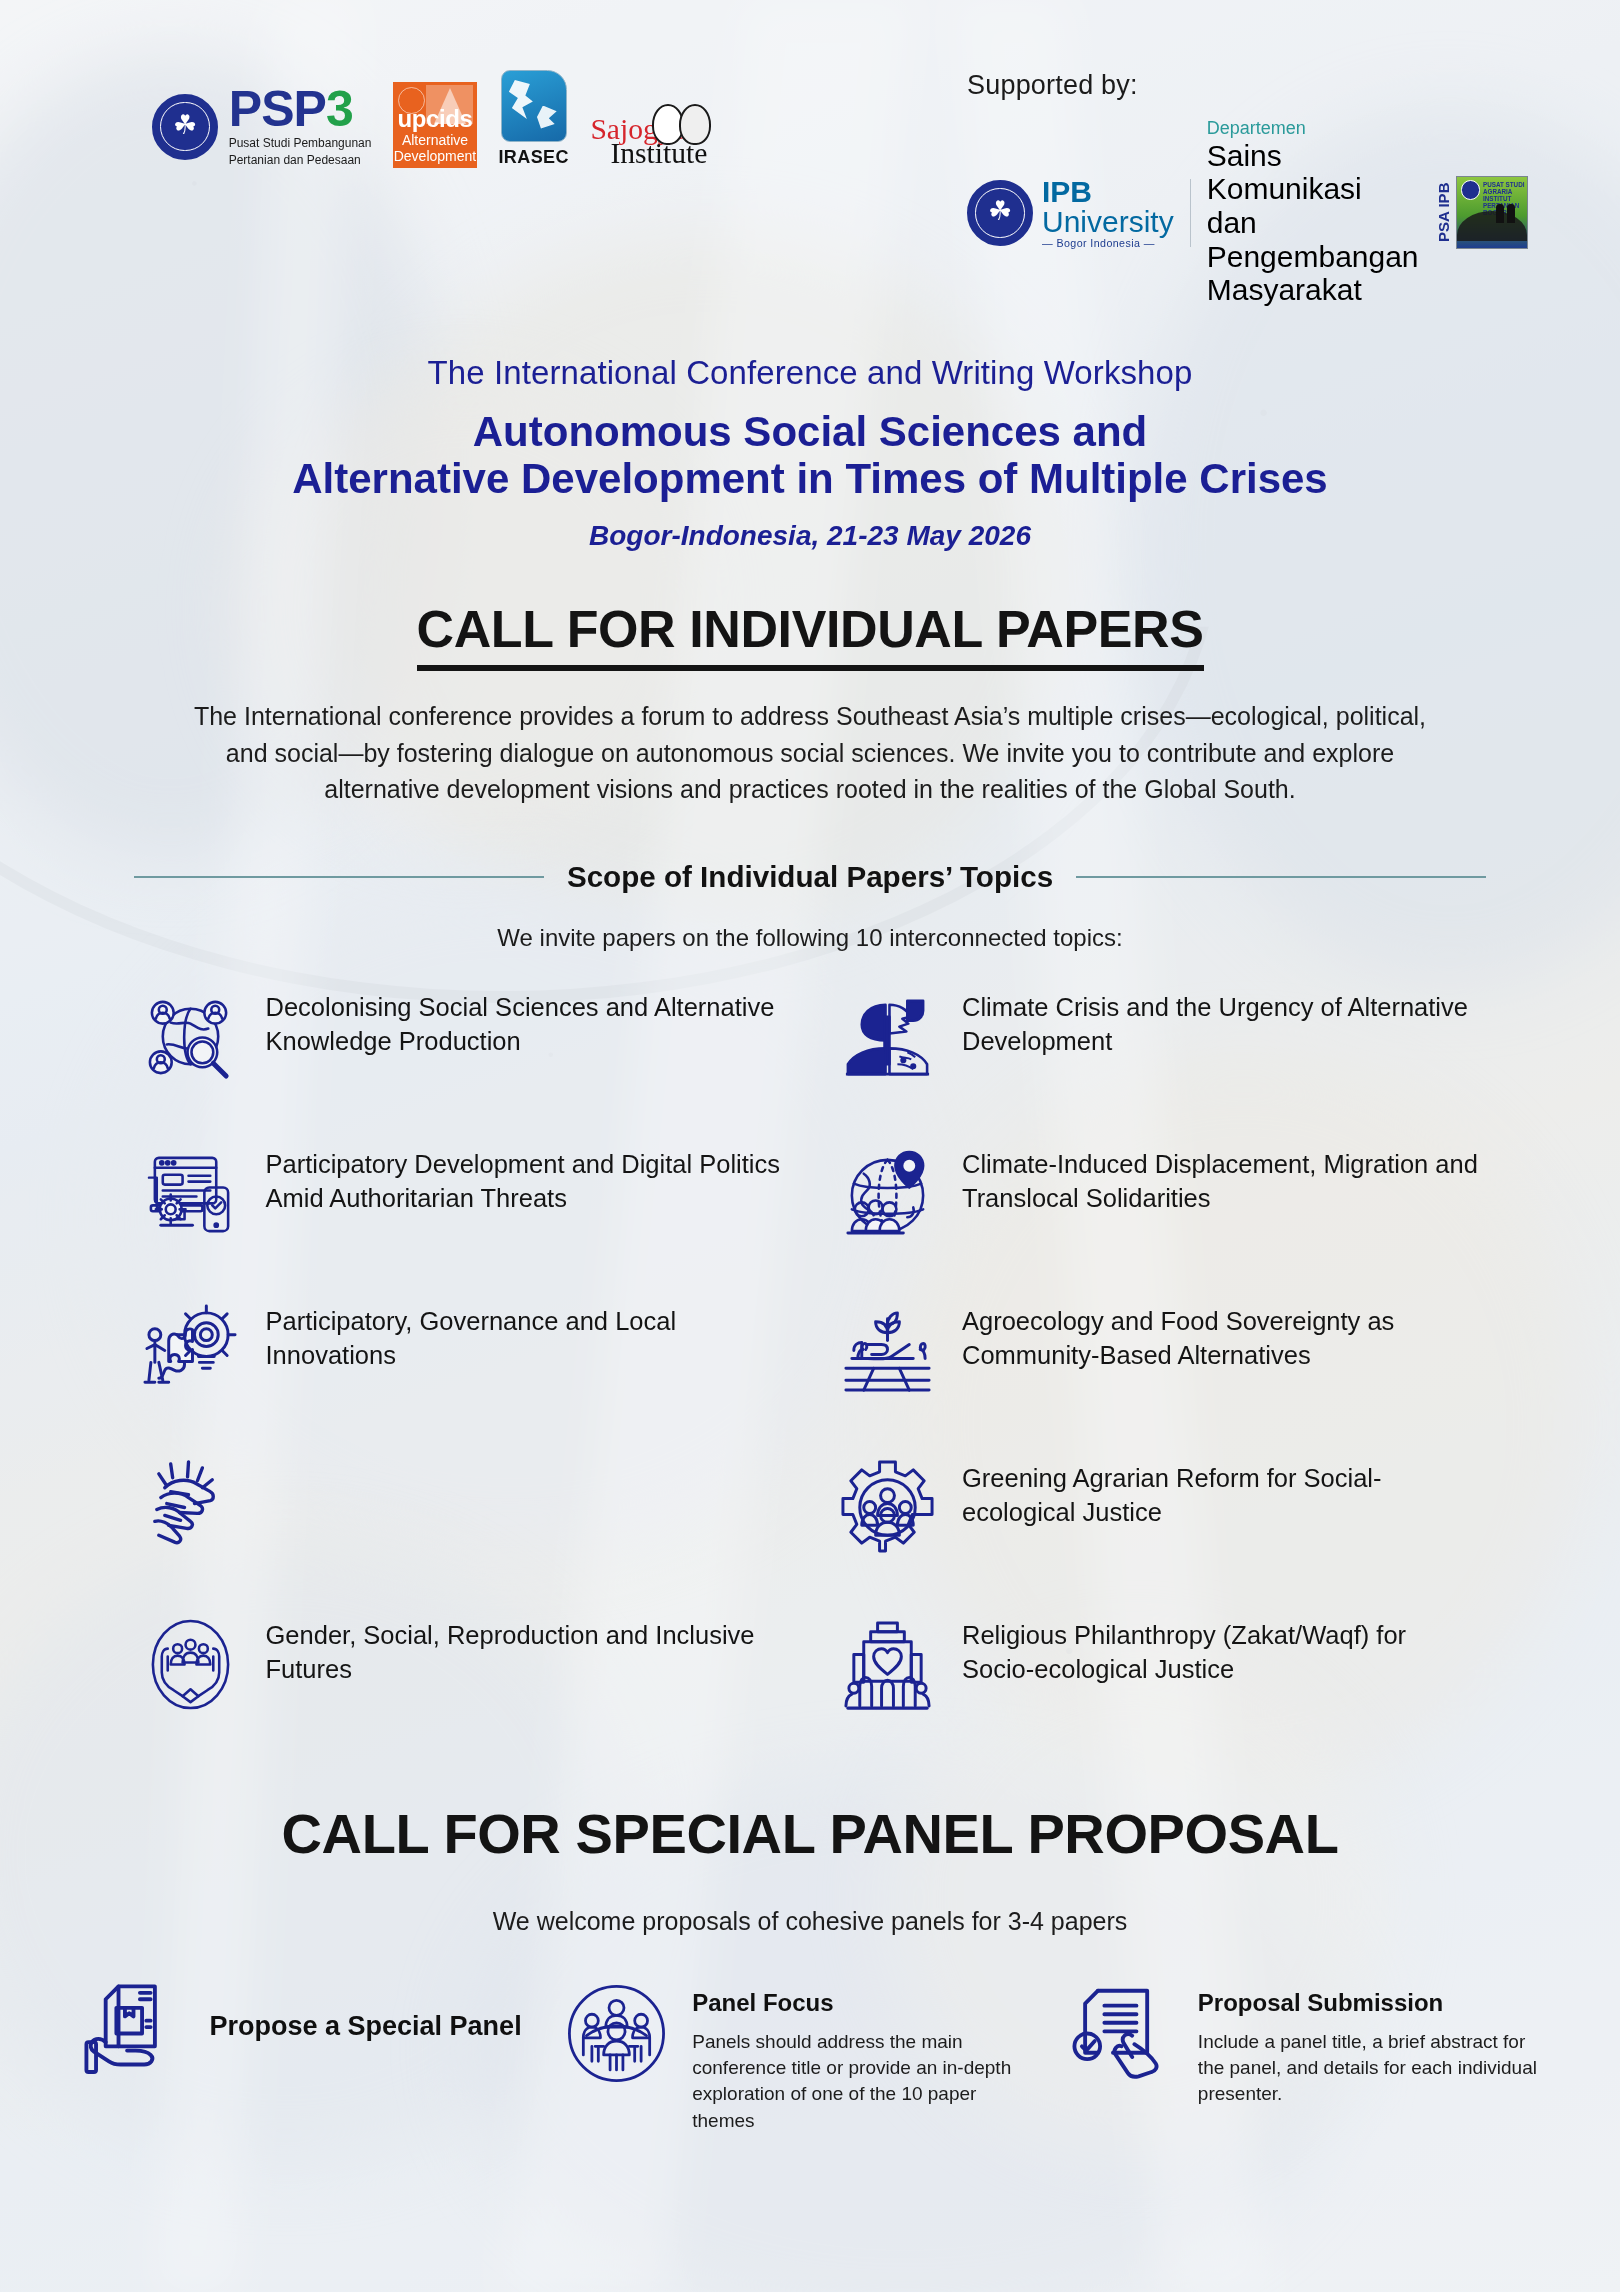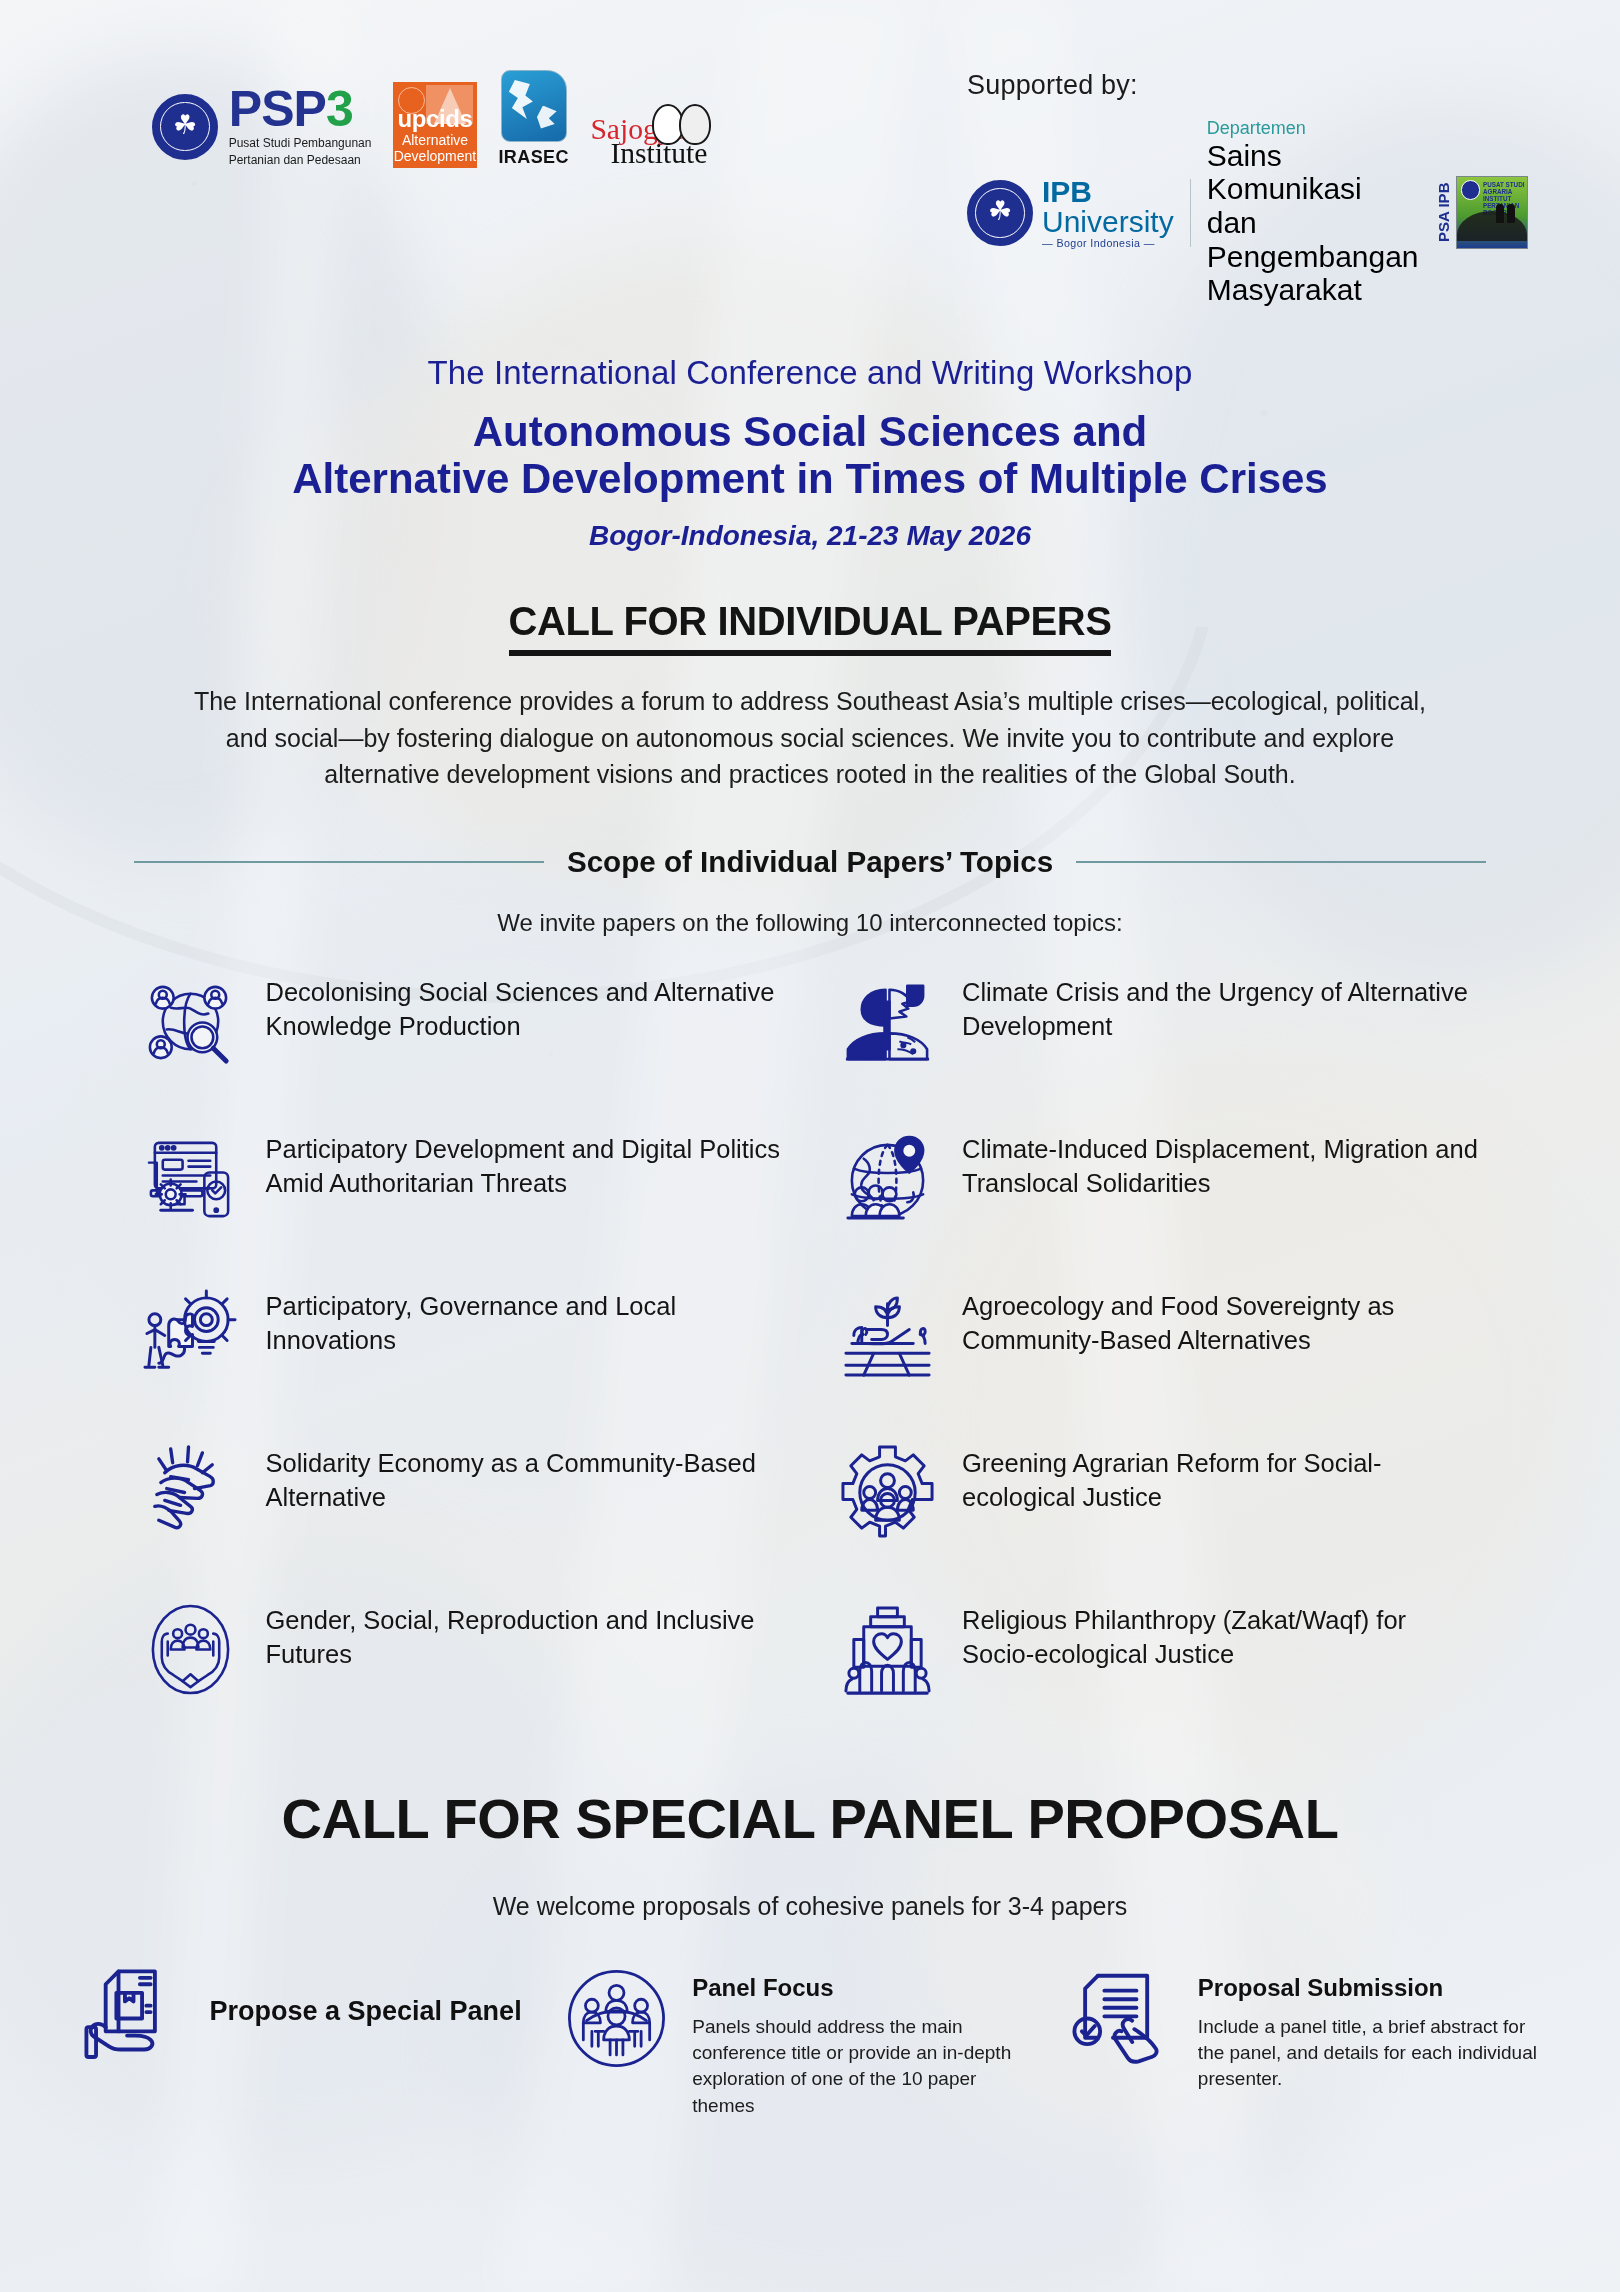--- a/index.html
+++ b/index.html
@@ -154,21 +154,21 @@
   .psa-box .fig.a { right: 23px; } .psa-box .fig.b { right: 11.6px; }
 
   
   .title-block { text-align: center; margin-top: 47px; color: #1b1f94; }
   .t-pre { font-size: 33px; letter-spacing: 0.1px; }
   .t-main { font-size: 42px; font-weight: bold; line-height: 1.12; margin-top: 16px; }
   .t-date { font-size: 28px; font-weight: bold; font-style: italic; margin-top: 18px; }
 
   .call-head {
     text-align: center; margin-top: 47px;
-    font-size: 40px; font-weight: bold; color: #141414; letter-spacing: -0.4px;
+    font-size: 52px; font-weight: bold; color: #141414; letter-spacing: -0.4px;
   }
   .call-head .u { border-bottom: 6.3px solid #141414; padding-bottom: 7.2px; }
 
   .lead {
     margin: 39px auto 0; width: 1236px; text-align: center;
     font-size: 25px; line-height: 1.47; color: #1c1c1c;
   }
 
   
   .scope { margin-top: 52px; display: flex; align-items: center; justify-content: center; gap: 23px; padding: 0 134px; }
@@ -458,21 +458,20 @@
       <div class="ic">
         <svg viewBox="0 0 100 100" fill="none" stroke="#1b2391" stroke-width="3.4" stroke-linecap="round" stroke-linejoin="round">
           <path d="M30 6l2 14M48 4l-1 15M62 10l-5 13M72 22l-10 8M18 16l8 12"></path>
           <path d="M24 30c8-8 22-10 32-4l14 8c4 2 4 8 0 9l-16 3"></path>
           <path d="M20 40c8-6 20-6 28 0l12 8c4 3 2 8-3 8l-18-1"></path>
           <path d="M16 52c8-4 18-2 24 4l10 8c4 3 1 8-4 7l-18-3"></path>
           <path d="M14 64c6-2 14 2 18 7l7 8c3 4-1 8-5 6l-16-7"></path>
           <path d="M30 34l18 3M26 46l18 4M24 58l16 5"></path>
         </svg>
       </div>
-      <div class="tx">Solidarity Economy as a Community-Based Alternative</div>
     </div>
 
     <div class="topic col-r">
       <div class="ic">
         <svg viewBox="0 0 100 100" fill="none" stroke="#1b2391" stroke-width="3" stroke-linejoin="round">
           <path d="M42 4h16v10l10 4 8-6 11 11-6 8 4 10h10v16H75l-4 10 6 8-11 11-8-6-10 4v10H42V84l-10-4-8 6-11-11 6-8-4-10H5V41h10l4-10-6-8 11-11 8 6 10-4z"></path>
           <circle cx="50" cy="50" r="28"></circle>
           <circle cx="50" cy="38" r="7"></circle>
             <path d="M40 58c0-7 4-12 10-12s10 5 10 12z"></path>
           <circle cx="32" cy="50" r="6"></circle>

